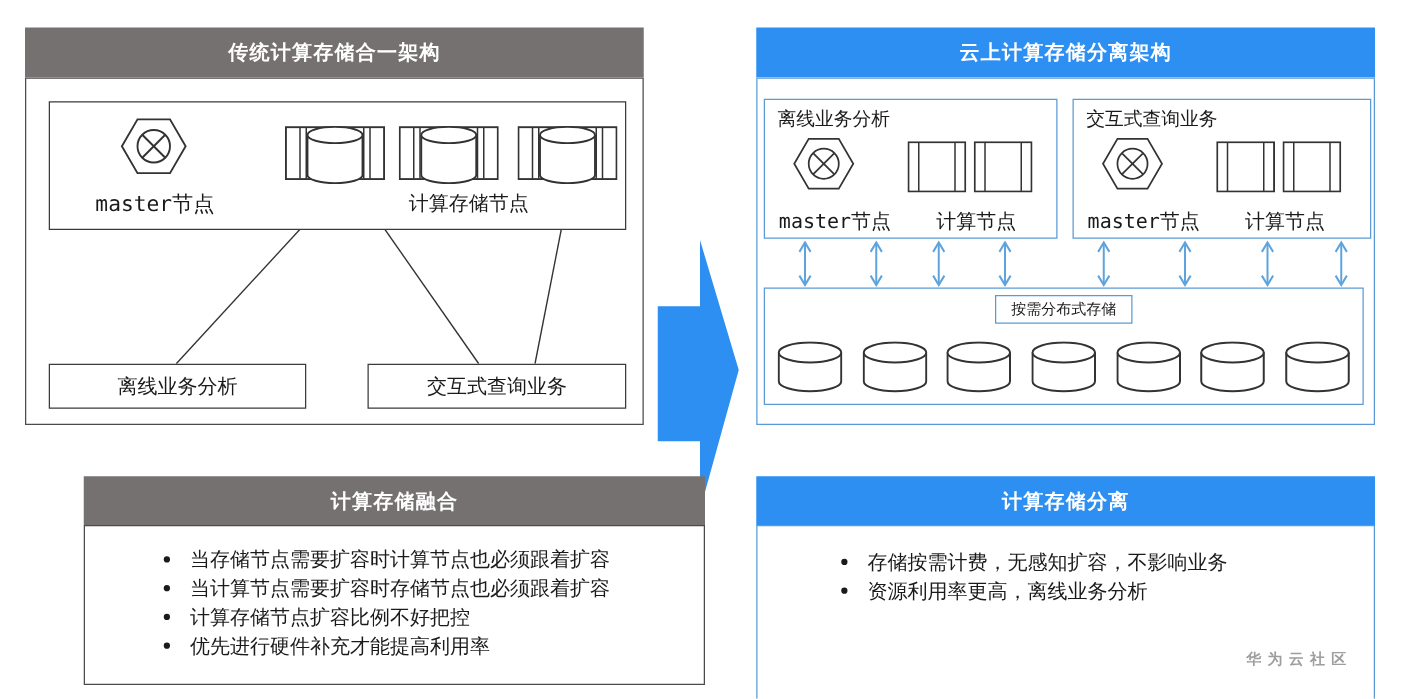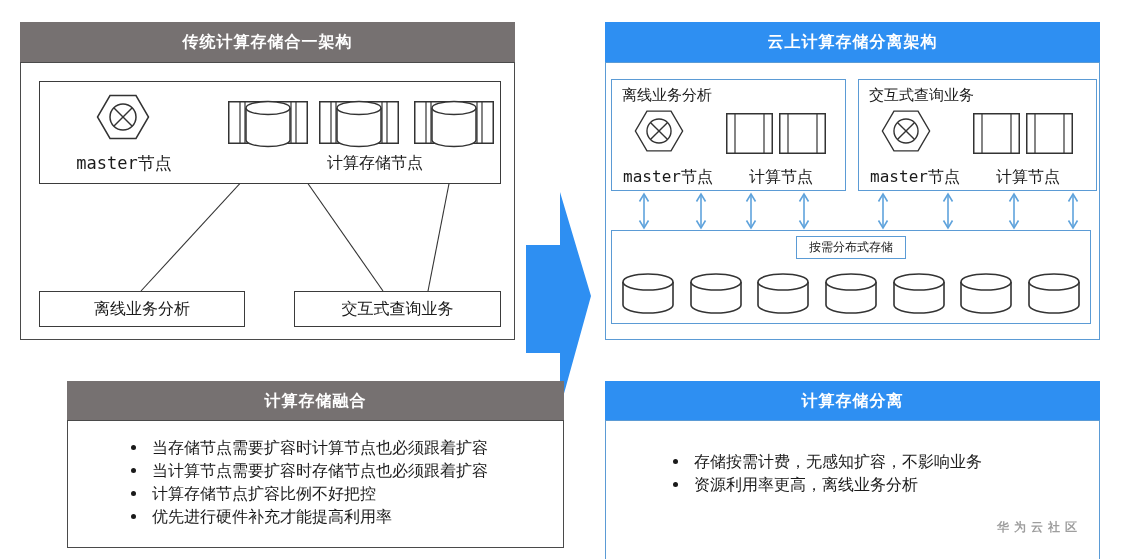--- a/index.html
+++ b/index.html
@@ -56,21 +56,21 @@
   .group .cnode.a { left:114px; } .group .cnode.b { left:167px; }
   .dblarrow { position:absolute; top:129px; width:12px; height:38px; }
   .storage-box { position:absolute; left:5px; top:167px; width:480px; height:94px; border:1px solid #5B9BD5; background:#fff; }
   .storage-label { position:absolute; left:50%; top:5px; transform:translateX(-50%);
                    border:1px solid #5B9BD5; background:#fff; padding:2px 12px; font-size:12px; white-space:nowrap; }
   .cyl-row { position:absolute; left:10px; right:10px; bottom:8px; display:flex; justify-content:space-between; }
 
   
   .bullets { margin:15px 0 0 0; padding-left:80px; font-size:16px; line-height:23px; list-style:disc outside; }
   .bullets li { padding-left:4px; }
-  #panel-br .bullets { margin-top:29px; padding-left:84px; }
+  #panel-br .bullets { margin-top:17px; padding-left:84px; }
 
   .watermark { position:absolute; left:997px; top:519px; font-size:12px; font-weight:bold;
                letter-spacing:5px; color:#9e9e9e; white-space:nowrap; }
 </style>
 </head>
 <body>
 
 <div class="stage">
 
   <section class="panel" id="panel-tl">

